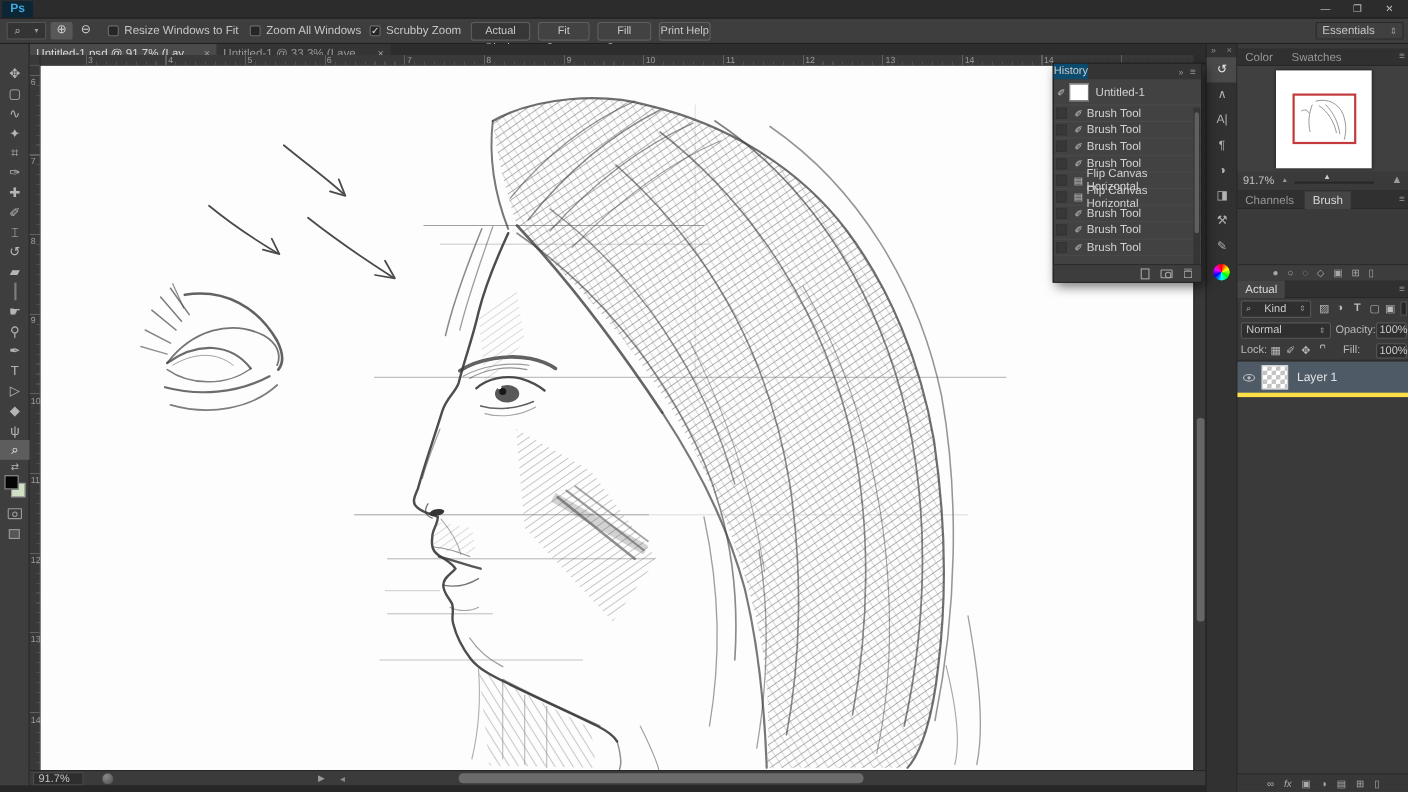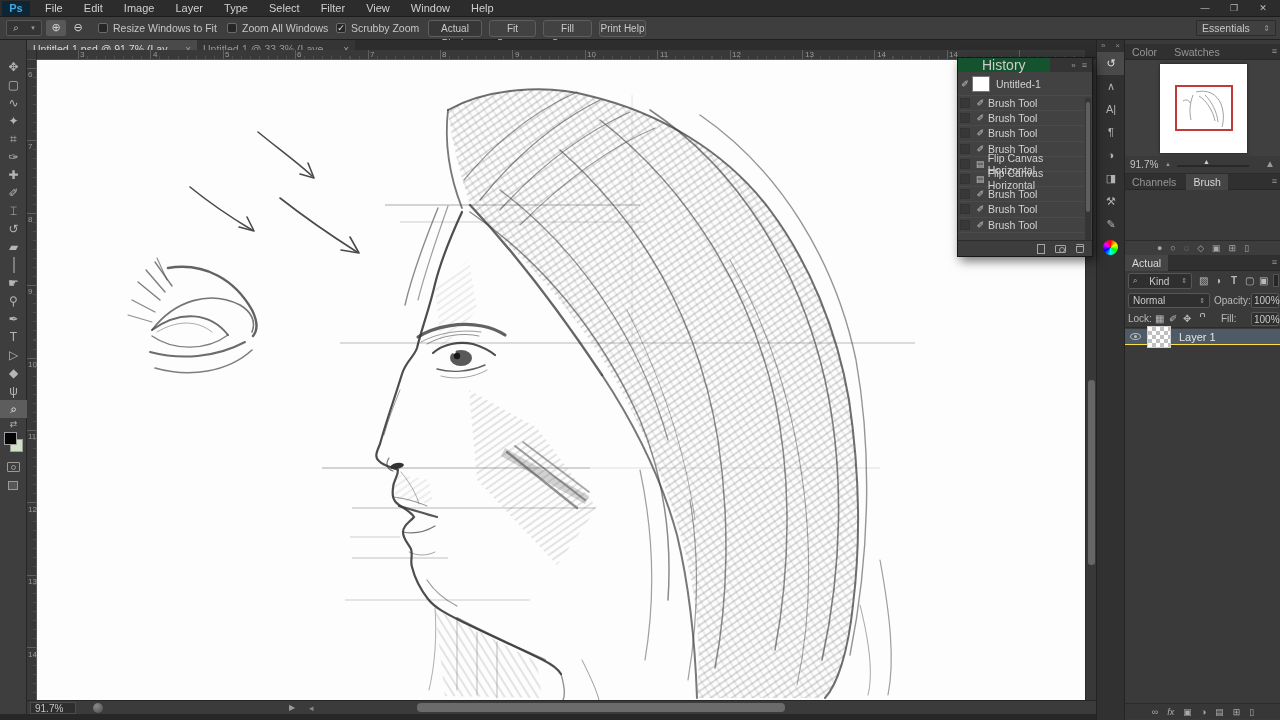--- a/index.html
+++ b/index.html
@@ -81,70 +81,58 @@
   .navthumb{position:absolute;left:35px;top:4px;width:87px;height:89px;background:#fff;box-shadow:0 0 3px rgba(0,0,0,.6)}
   .navrect{position:absolute;left:15px;top:21px;width:58px;height:46px;border:2px solid #c23a3a}
   .navfoot{position:absolute;left:0;top:112px;width:156px;height:18px;border-bottom:1px solid #2c2c2c;font-size:10px;color:#c4c4c4}
   .navtrack{position:absolute;left:52px;top:9px;width:72px;height:2px;background:#282828}
   .pathbody{position:absolute;left:0;top:146px;width:156px;height:50px;background:#3a3a3a}
   .pfoot{position:absolute;left:0;width:156px;height:15px;background:#3d3d3d;border-top:1px solid #2b2b2b;
          display:flex;align-items:center;justify-content:center;gap:8px;color:#a8a8a8;font-size:9px}
   
   .dd{background:#2f2f2f;border:1px solid #565656;border-radius:2px;color:#c9c9c9;font-size:10px;
       display:flex;align-items:center;justify-content:space-between;padding:0 4px}
-  .lrow{position:absolute;left:0;width:156px;height:16px;display:flex;align-items:center;border-bottom:1px solid #fde047}
+  .lrow{position:absolute;left:0;width:156px;height:32px;display:flex;align-items:center;border-bottom:4px solid #fde047}
   .eye{width:11px;height:7px;border:1px solid #bdbdbd;border-radius:50%;position:relative;margin:0 6px 0 5px}
   .eye::after{content:"";position:absolute;left:2.5px;top:1px;width:3px;height:3px;border-radius:50%;background:#bdbdbd}
   .thumb{width:24px;height:22px;border:1px solid #cfcfcf;margin-right:8px}
   .checker{background-color:#fff;background-image:linear-gradient(45deg,#bfbfbf 25%,transparent 25%,transparent 75%,#bfbfbf 75%),
            linear-gradient(45deg,#bfbfbf 25%,transparent 25%,transparent 75%,#bfbfbf 75%);
            background-size:8px 8px;background-position:0 0,4px 4px}
   .padlock{width:7px;height:5px;background:#b9b9b9;border-radius:1px;position:relative}
   .padlock::before{content:"";position:absolute;top:-4px;left:1px;width:3px;height:3px;
                    border:1px solid #b9b9b9;border-bottom:none;border-radius:2px 2px 0 0}
   .lfoot{position:absolute;left:0;top:663px;width:156px;height:16px;background:#373737;border-top:1px solid #2a2a2a;
          display:flex;align-items:center;justify-content:center;gap:9px;color:#ababab;font-size:9px}
   .lficon{font-size:9px;color:#ababab}
   
   .history{left:957px;top:57px;width:136px;height:200px;background:#424242;border:1px solid #181818;
            box-shadow:3px 4px 10px rgba(0,0,0,.55);z-index:5}
   .hhdr{height:14px;background:#343434;display:flex;align-items:center}
-  .htab{height:14px;background:#14532d;color:#cccccc;font-size:14px;line-height:14px;padding:0 24px}
+  .htab{height:14px;background:#0c4a6e;color:#cccccc;font-size:10px;line-height:14px;padding:0 0}
   .hrow{height:15.2px;display:flex;align-items:center;border-bottom:1px solid #4a4a4a;font-size:10.5px;color:#d2d2d2}
   .hwell{width:10px;height:10px;background:#383838;border:1px solid #333;margin:0 3px 0 2px}
   .hic{width:15px;text-align:center;color:#c2c2c2;font-size:9px}
   .hfoot{position:absolute;left:0;bottom:0;width:134px;height:16px;background:#3d3d3d;border-top:1px solid #2c2c2c;
          display:flex;align-items:center;justify-content:flex-end;gap:10px;padding-right:8px}
   .hscrollbar{position:absolute;right:1px;top:40px;width:6px;height:142px;background:#353535}
   .hsthumb{position:absolute;left:1px;top:4px;width:4px;height:110px;background:#5f5f5f;border-radius:2px}
   .page{width:8px;height:10px;border:1px solid #a5a5a5;background:#3d3d3d}
   .camera{width:11px;height:8px;border:1px solid #a5a5a5;border-radius:1px;position:relative}
   .camera::after{content:"";position:absolute;left:3px;top:1px;width:4px;height:4px;border:1px solid #a5a5a5;border-radius:50%}
   .trash{width:8px;height:9px;border:1px solid #a5a5a5;border-top:3px double #a5a5a5;border-radius:1px 1px 2px 2px}
   .lbl{font-size:10px;color:#b9b9b9}
 </style>
 </head>
 <body>
 
 <div id="root">
 
   <div class="r titlebar">
     <div class="r pslogo">Ps</div>
-    <div class="r menus">
-      <span>File</span>
-      <span>Edit</span>
-      <span>Image</span>
-      <span>Layer</span>
-      <span>Type</span>
-      <span>Select</span>
-      <span>Filter</span>
-      <span>View</span>
-      <span>Window</span>
-      <span>Help</span>
-    </div>
     <div class="r winbtns">
       <span>—</span>
       <span>❐</span>
       <span>✕</span>
     </div>
   </div>
 
   <div class="r optbar">
     <div class="r toolchip">
       <span>⌕</span>

